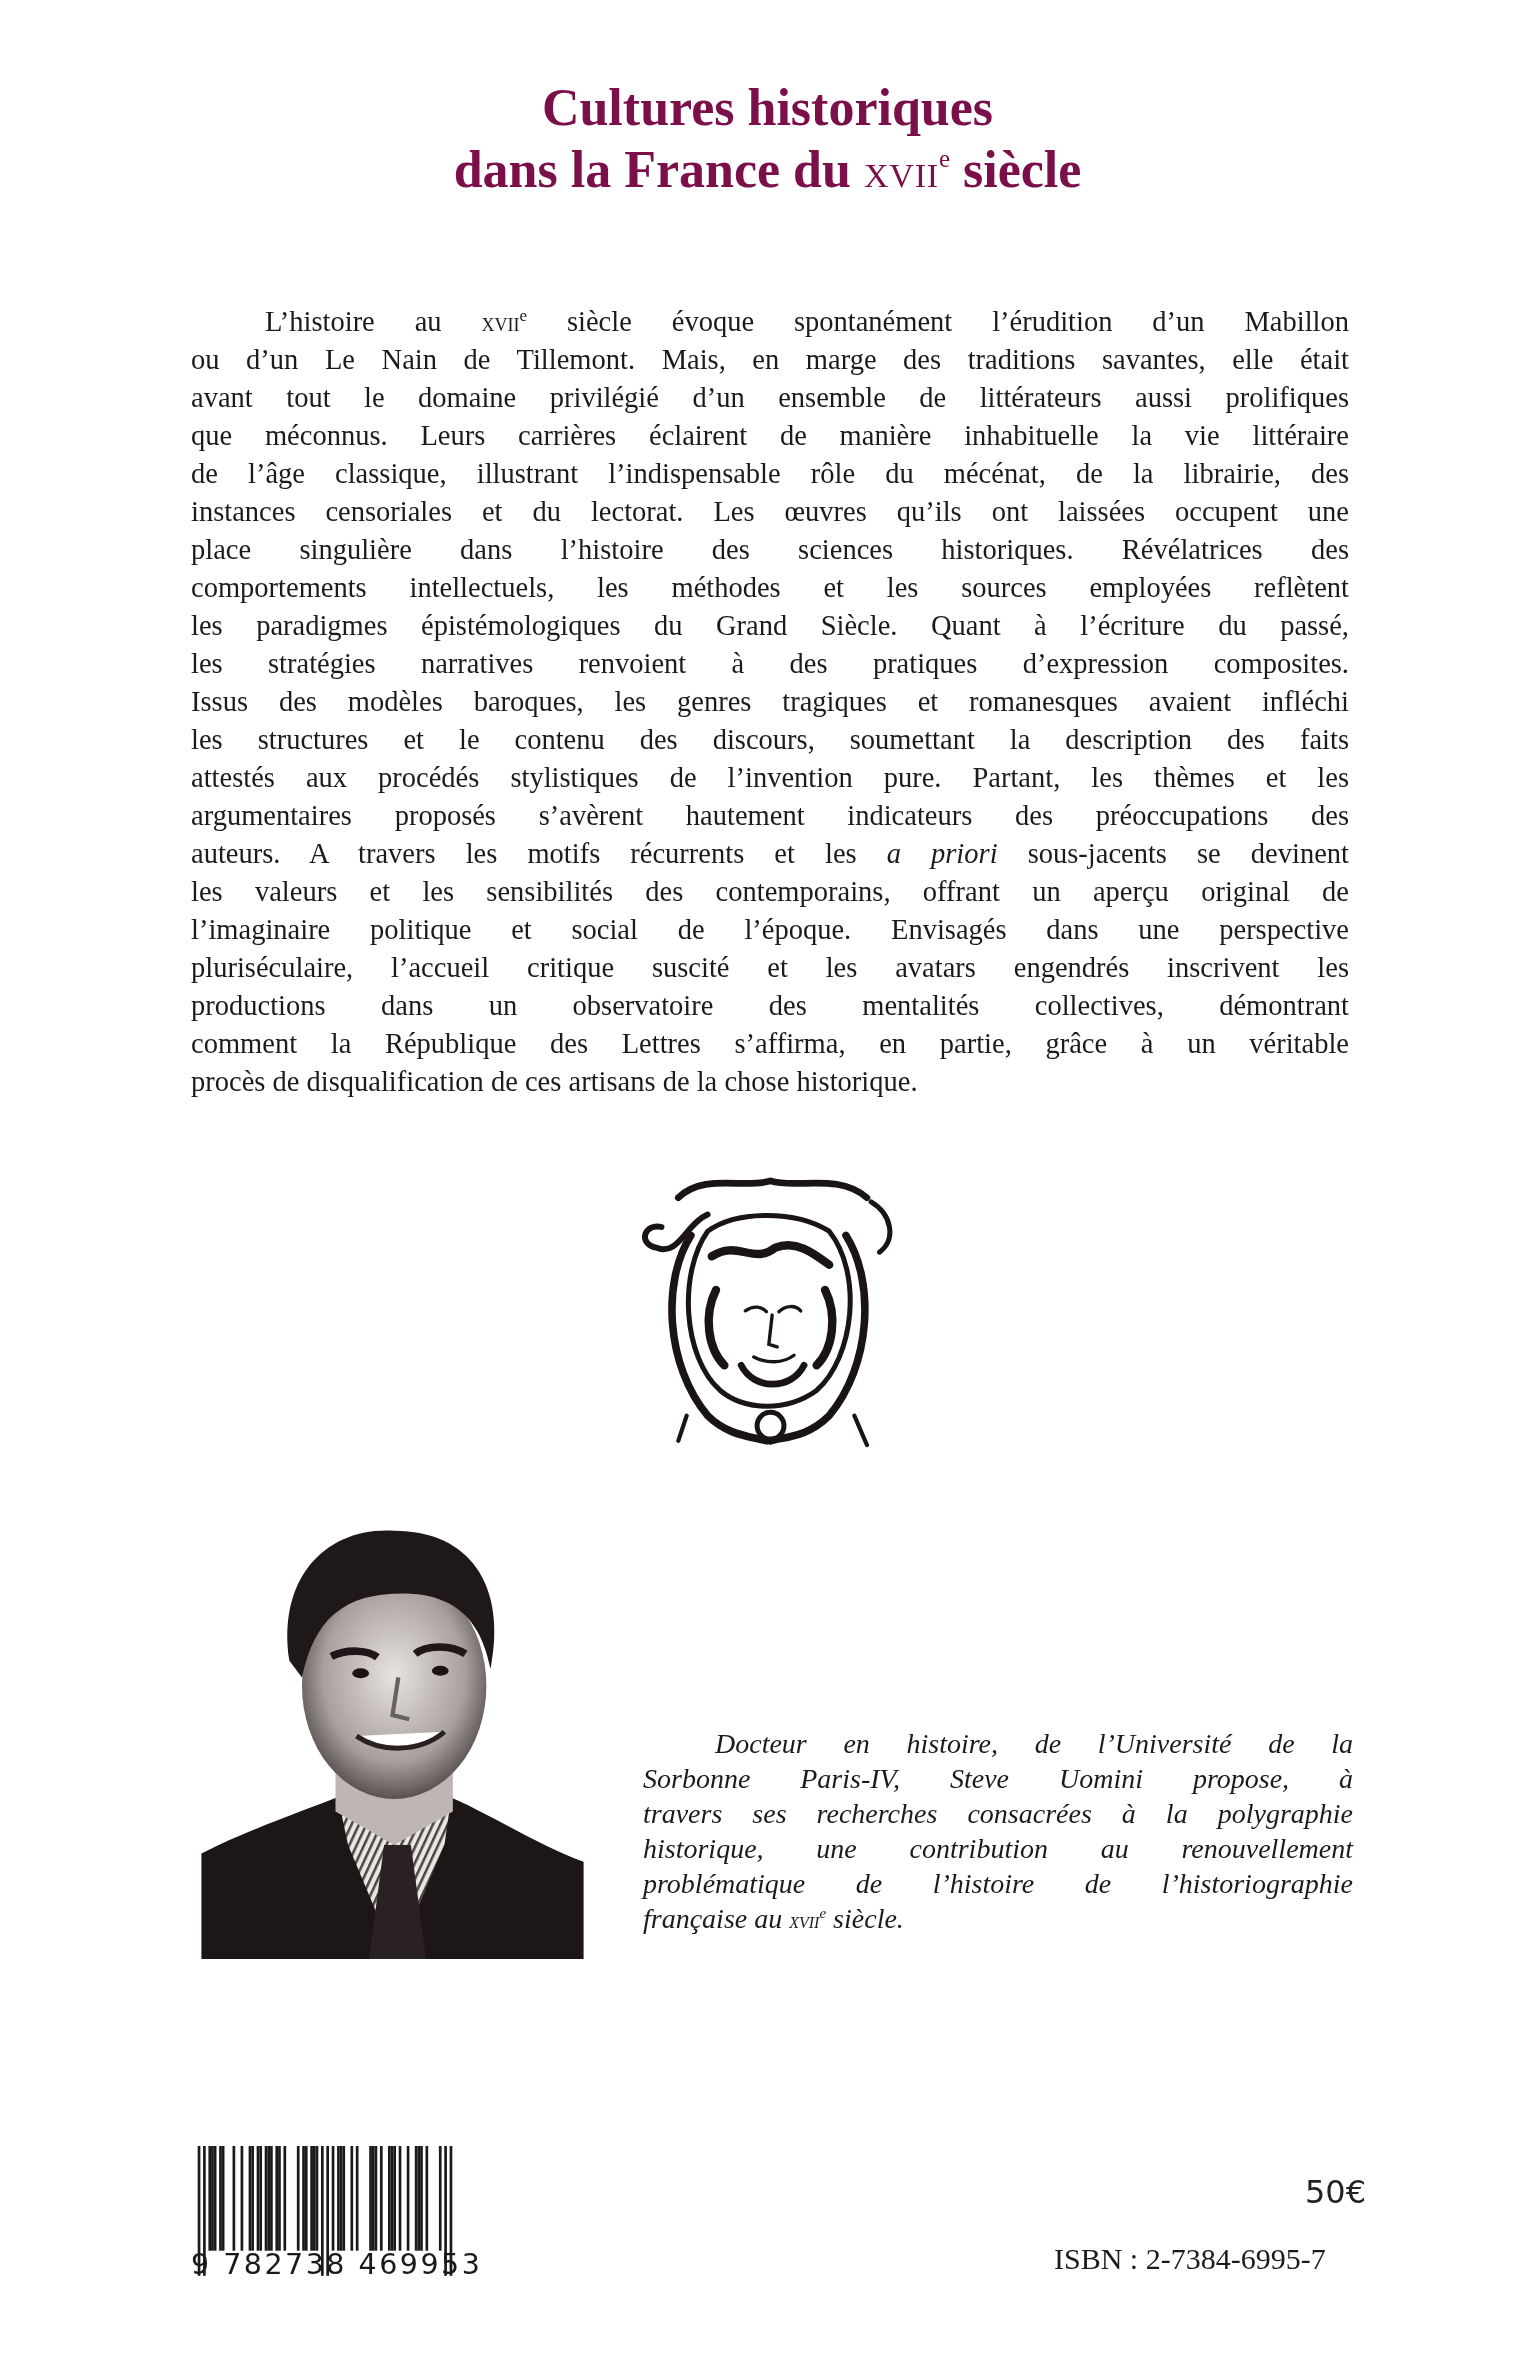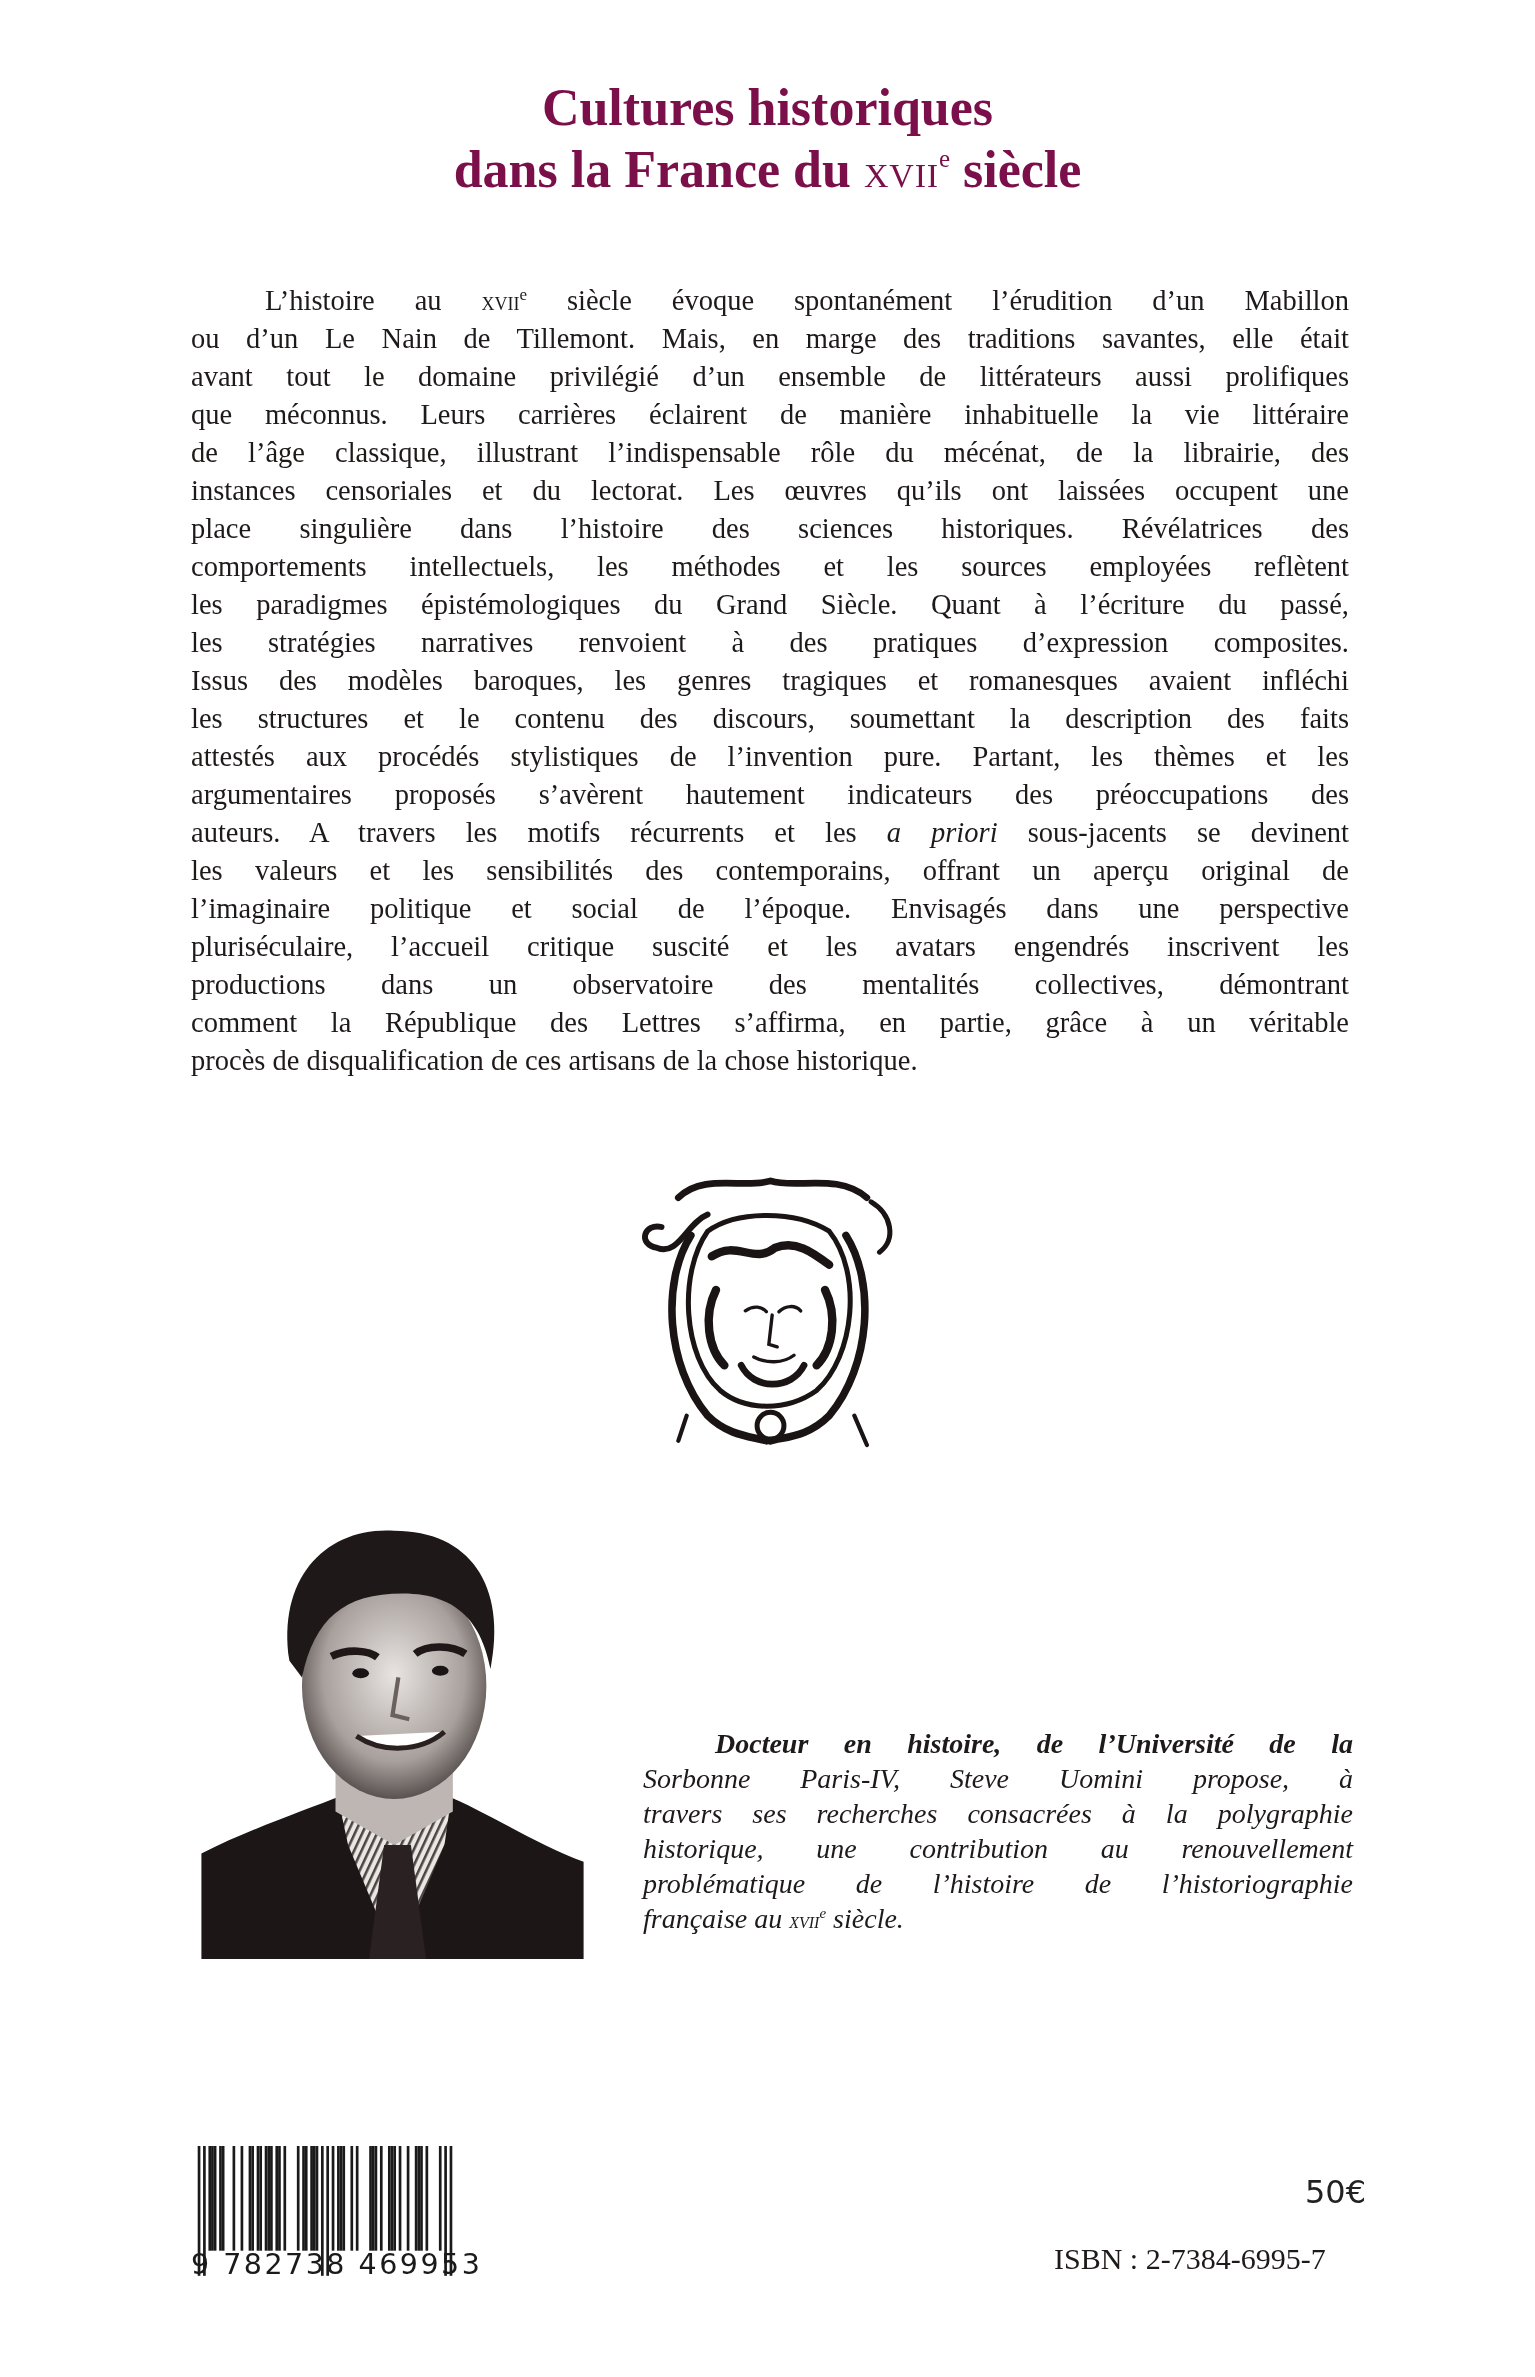--- a/index.html
+++ b/index.html
@@ -8,33 +8,33 @@
 
   .title { position: absolute; left: 0; width: 1535px; top: 77px; text-align: center;
            color: #7a0f4a; font-weight: bold;
            font-family: "Liberation Serif", serif; font-size: 52px; line-height: 62px; }
   .title .sc { font-variant: small-caps; font-weight: normal; font-size: 49px; letter-spacing: 0.8px; }
   .title sup { font-size: 25px; font-weight: normal; vertical-align: 20px; line-height: 0; }
 
   .blurb { position: absolute; left: 191px; top: 282px; width: 1158px;
            font-size: 28.5px; line-height: 38px; text-align: justify; }
   .blurb .line { display: block; text-align: justify; text-align-last: justify; white-space: nowrap; height: 38px; }
-  .blurb .line.first { text-indent: 74px; }
+  .blurb .line.first { text-indent: 74px; margin-top: 21px; }
   .blurb .line.last { text-align-last: left; }
   .sc-inline { font-variant: small-caps; font-size: 25px; }
   .sup { font-size: 17px; vertical-align: 10px; line-height: 0; }
 
   .ornament { position: absolute; left: 628px; top: 1164px; width: 280px; height: 287px; }
 
   .photo { position: absolute; left: 201px; top: 1493px; width: 383px; height: 466px; overflow: hidden; background: #ffffff; }
 
   .bio { position: absolute; left: 643px; top: 1726px; width: 710px;
          font-style: italic; font-size: 28px; line-height: 35px; }
   .bio .line { display: block; white-space: nowrap; text-align: justify; text-align-last: justify; height: 35px; }
-  .bio .line.first { text-indent: 72px; font-weight: bold; }
+  .bio .line.first { text-indent: 72px; }
   .bio .line.last { text-align-last: left; }
   .bio .sc-inline { font-size: 23.5px; font-style: italic; }
   .bio .sup { font-size: 15px; }
 
   .barcode { position: absolute; left: 191px; top: 2146px; width: 268px; height: 134px; }
   .barcode-digits { position: absolute; left: 191px; top: 2248px; font-family: "DejaVu Sans", sans-serif;
                     font-size: 28.5px; letter-spacing: 2.5px; color: #1a1a1a; background: transparent; }
 
   .price { position: absolute; left: 1305px; top: 2173px; font-family: "DejaVu Sans", sans-serif;
            font-size: 32px; color: #222; }

